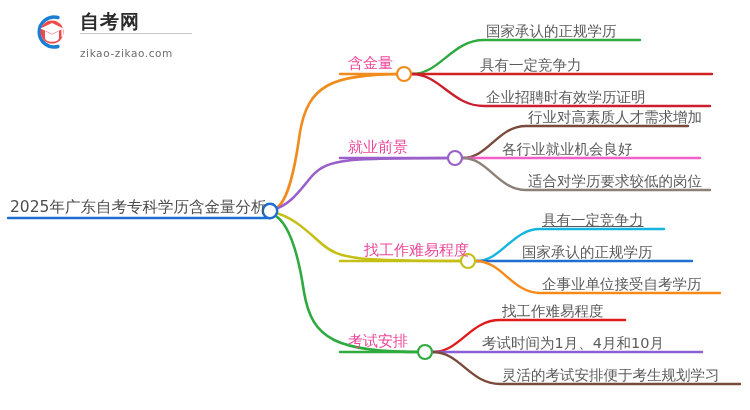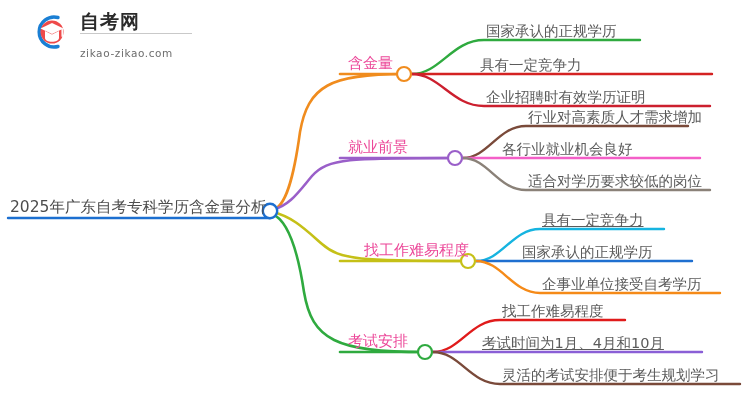--- a/index.html
+++ b/index.html
@@ -174,16 +174,16 @@
 
   <div class="node-label leaf-label" style="left:528px; top:110px;">行业对高素质人才需求增加</div>
   <div class="node-label leaf-label" style="left:502px; top:142px;">各行业就业机会良好</div>
   <div class="node-label leaf-label" style="left:528px; top:174px;">适合对学历要求较低的岗位</div>
 
   <div class="node-label leaf-label" style="left:542px; top:213px;text-decoration:underline;">具有一定竞争力</div>
   <div class="node-label leaf-label" style="left:522px; top:245px;">国家承认的正规学历</div>
   <div class="node-label leaf-label" style="left:542px; top:277px;">企事业单位接受自考学历</div>
 
   <div class="node-label leaf-label" style="left:502px; top:304px;">找工作难易程度</div>
-  <div class="node-label leaf-label" style="left:482px; top:336px;text-decoration:underline;">考试时间为1月、4月和10月</div>
+  <div class="node-label leaf-label" style="left:482px; top:336px;">考试时间为1月、4月和10月</div>
   <div class="node-label leaf-label" style="left:502px; top:368px;">灵活的考试安排便于考生规划学习</div>
 
 </div>
 
 </body></html>

